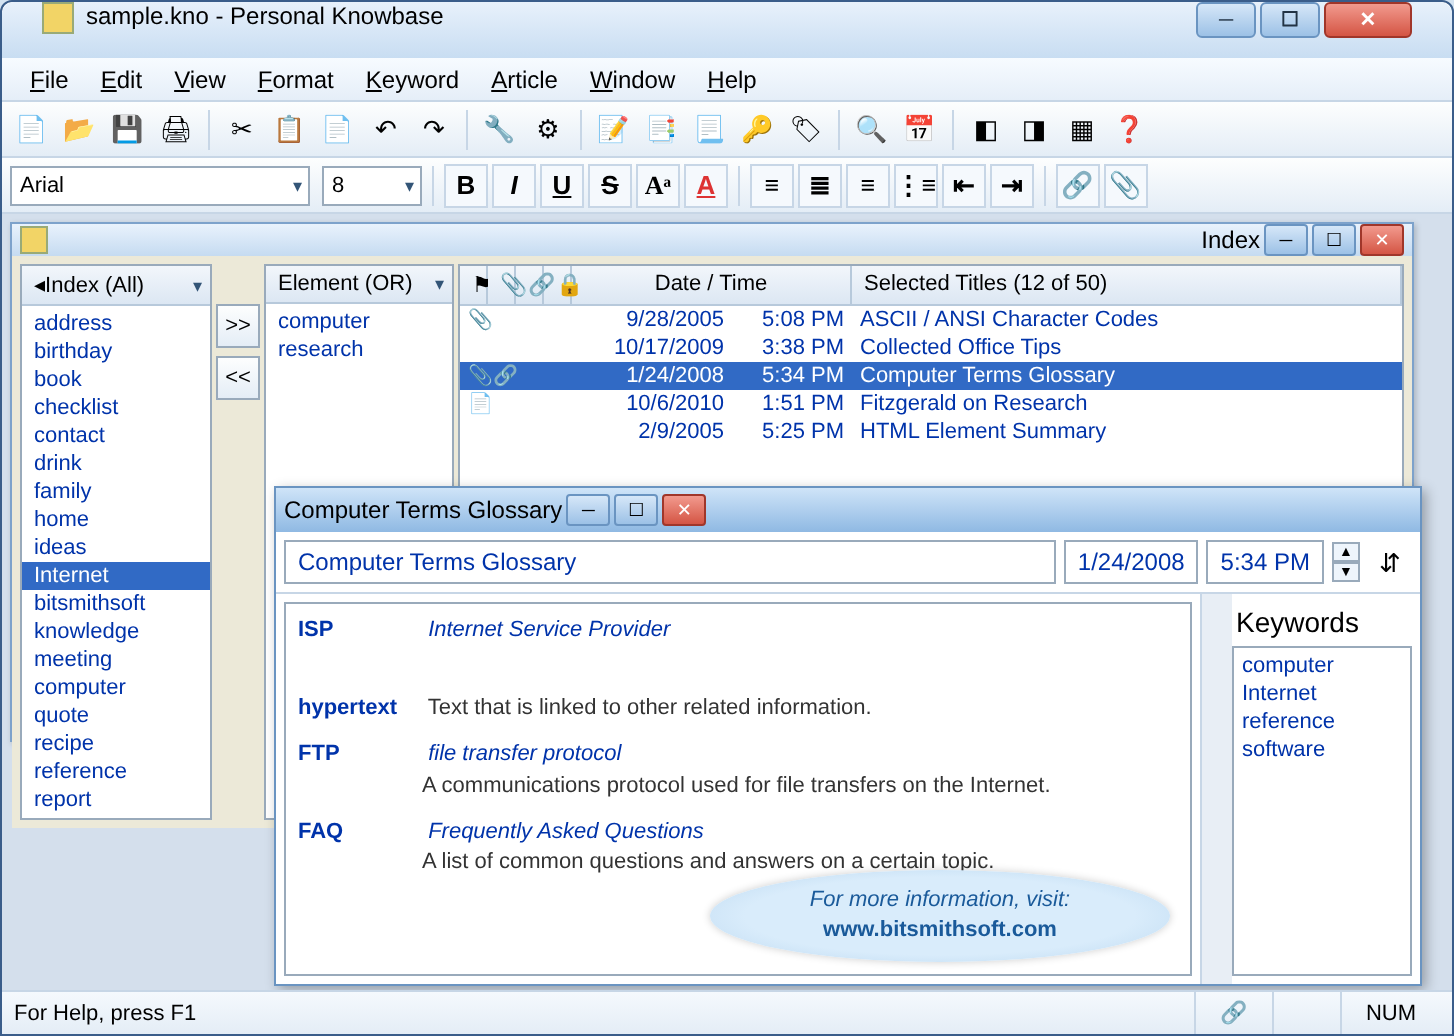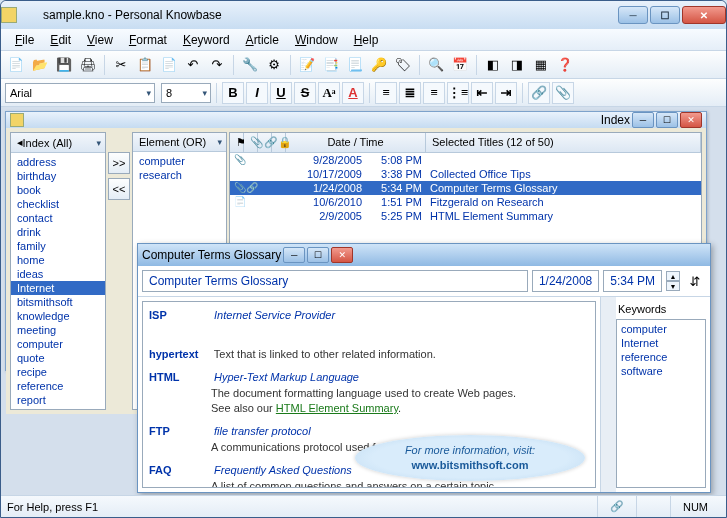--- a/index.html
+++ b/index.html
@@ -1,18 +1,18 @@
 <!DOCTYPE html>
 <html><head>
 <meta charset="utf-8">
 <style>
 * { box-sizing: border-box; margin: 0; padding: 0; font-family: "Segoe UI", Tahoma, sans-serif; }
 body { width: 727px; height: 518px; background: #d4e3f1; overflow: hidden; position: relative; }
 .main-window { width: 727px; height: 518px; border: 1px solid #3a5d8a; border-radius: 6px 6px 0 0; background: #fff; display: flex; flex-direction: column; }
-.titlebar { height: 28px; background: linear-gradient(#e8f1fb,#c8ddf2); display: flex; align-items: center; padding: 0 0; border-radius: 6px 6px 0 0; font-size: 12px; gap: 20px; }
+.titlebar { height: 28px; background: linear-gradient(#e8f1fb,#c8ddf2); display: flex; align-items: flex-start; padding: 0 20px; border-radius: 6px 6px 0 0; font-size: 12px; }
 .titlebar .icon { width: 16px; height: 16px; margin-right: 6px; background:#f2d466; border:1px solid #9a7; }
 .titlebar .title { flex: 1; color: #000; }
 .winbtns { display: flex; gap: 2px; }
 .winbtn { width: 30px; height: 18px; border-radius: 3px; font-size: 10px; display: flex; align-items: center; justify-content: center; font-weight: bold; cursor: default; }
 .winbtn.min,.winbtn.max { background: linear-gradient(#d6e7f8,#9cc1e6); border:1px solid #6a94c1; color:#234; }
 .winbtn.close { background: linear-gradient(#f29a8e,#d45544); border:1px solid #a0362a; color:#fff; width:44px; }
 .menubar { height: 22px; background: linear-gradient(#f7fbff,#e5eef8); display: flex; align-items: center; padding: 0 6px; font-size: 12px; border-bottom: 1px solid #c7d6e6; }
 .menuitem { padding: 2px 8px; cursor: default; }
 .menuitem u { text-decoration: underline; }
 .toolbar { height: 28px; background: linear-gradient(#fdfefe,#e4edf6); display: flex; align-items: center; padding: 0 4px; border-bottom: 1px solid #c7d6e6; gap: 2px; }
@@ -60,21 +60,21 @@
 .artfield.dt { flex:0 0 auto; color:#0033aa; }
 .spin { width:14px; display:flex; flex-direction:column; }
 .spinb { height:10px; border:1px solid #9ab; font-size:7px; display:flex; align-items:center; justify-content:center; background:#eef5fc; }
 .artbody { flex:1; display:flex; overflow:hidden; }
 .artcontent { flex:1; border:1px solid #9ab; margin:4px; padding:6px; font-size:11px; overflow:auto; line-height:1.4; position:relative; }
 .deft { color:#0033aa; font-weight:bold; display:inline-block; width:62px; vertical-align:top; }
 .defi { font-style:italic; color:#0033aa; }
 .defd { color:#333; }
 .lnk { color:#1a7a1a; text-decoration:underline; }
 .kwpanel { width:90px; margin:4px 4px 4px 0; display:flex; flex-direction:column; }
-.kwh { font-size:11px; padding:2px 2px 4px; }
+.kwh { font-size:14px; padding:2px 2px 4px; }
 .kwlist { flex:1; border:1px solid #9ab; padding:2px 4px; font-size:11px; }
 .kwlist div { color:#0033aa; padding:1px 0; }
 .scrollbar { width:16px; background:#e8eef5; border-left:1px solid #c7d6e6; }
 .info-bubble { position:absolute; right:10px; bottom:6px; width:230px; height:46px; background:radial-gradient(ellipse at center,#d9ecfb 60%,#b8d6ef 100%); border-radius:50%; display:flex; flex-direction:column; align-items:center; justify-content:center; font-size:11px; font-style:italic; color:#1a5a9a; box-shadow:0 0 4px rgba(0,0,0,0.2); }
 </style>
 </head>
 <body>
 
 <div class="main-window">
   <div class="titlebar">
@@ -218,20 +218,21 @@
             <div class="gh" style="width:14px">🔗</div>
             <div class="gh" style="width:14px">🔒</div>
             <div class="gh" style="width:140px">Date / Time</div>
             <div class="gh" style="flex:1;text-align:left">Selected Titles (12 of 50)</div>
           </div>
           <div class="gridrows" id="gridrows">
               <div class="grow">
                 <div class="gc" style="width:56px;font-size:10px">📎</div>
                 <div class="gc date" style="width:80px">9/28/2005</div>
                 <div class="gc time" style="width:60px">5:08 PM</div>
+                <div class="gc title" style="flex:1">ASCII / ANSI Character Codes</div>
               </div>
               <div class="grow">
                 <div class="gc" style="width:56px;font-size:10px"></div>
                 <div class="gc date" style="width:80px">10/17/2009</div>
                 <div class="gc time" style="width:60px">3:38 PM</div>
                 <div class="gc title" style="flex:1">Collected Office Tips</div>
               </div>
               <div class="grow sel">
                 <div class="gc" style="width:56px;font-size:10px">📎🔗</div>
                 <div class="gc date" style="width:80px">1/24/2008</div>
@@ -270,21 +271,20 @@
         <div class="spin">
           <div class="spinb">▲</div>
           <div class="spinb">▼</div>
         </div>
         <div class="tbbtn">⇵</div>
       </div>
       <div class="artbody">
         <div class="artcontent" id="artcontent">
             <div style="margin-bottom: 8px;"><span class="deft">ISP</span> <span class="defi">Internet Service Provider</span><br><span class="deft"></span><span class="defd"></span></div>
             <div style="margin-bottom: 8px;"><span class="deft">hypertext</span> <span class="defd">Text that is linked to other related information.</span></div>
-            <div style="margin-bottom: 8px;"><span class="deft">HTML</span> <span class="defi">Hyper-Text Markup Language</span><br><span class="deft"></span><span class="defd">The document formatting language used to create Web pages.</span><br><span class="deft"></span><span class="defd">See also our <span class="lnk">HTML Element Summary</span>.</span></div>
             <div style="margin-bottom: 8px;"><span class="deft">FTP</span> <span class="defi">file transfer protocol</span><br><span class="deft"></span><span class="defd">A communications protocol used for file transfers on the Internet.</span></div>
             <div style="margin-bottom: 8px;"><span class="deft">FAQ</span> <span class="defi">Frequently Asked Questions</span><br><span class="deft"></span><span class="defd">A list of common questions and answers on a certain topic.</span></div>
 
         <div class="info-bubble">
             <div>For more information, visit:</div>
             <div style="font-style:normal;font-weight:bold">www.bitsmithsoft.com</div>
           </div>
           </div>
         <div class="scrollbar"></div>
         <div class="kwpanel">

